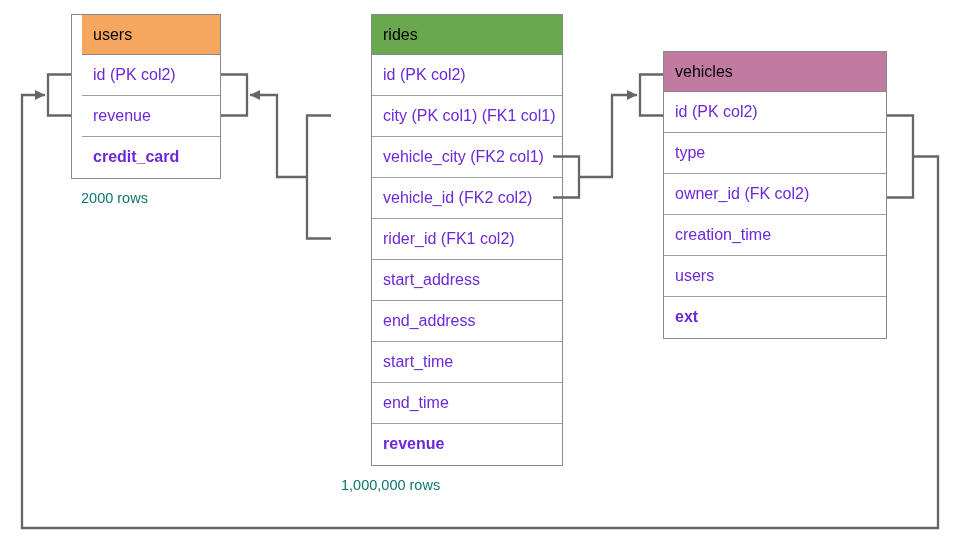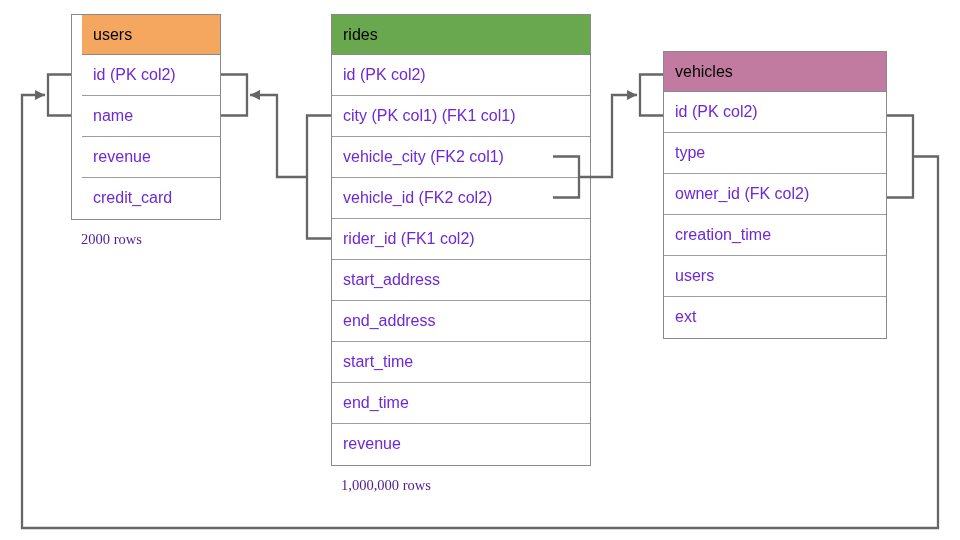--- a/index.html
+++ b/index.html
@@ -12,37 +12,36 @@
   .tbox { border:1.5px solid #8a8a8a; background:#ffffff; box-sizing:border-box; }
   .thead {
     height:40px; line-height:40px; padding-left:11px; font-size:16px; color:#000000;
     border-bottom:1px solid #8a8a8a; box-sizing:border-box;
   }
   .trow {
     height:41px; line-height:40px; padding-left:11px; font-size:16px; color:#6d28d9;
     border-bottom:1px solid #9d9d9d; box-sizing:border-box; background:#ffffff;
     white-space:nowrap; overflow:hidden;
   }
-  .trow:last-child { border-bottom:none; }
-  .rowcount { margin-top:11px; padding-left:10px; font-size:14.5px; color:#4c1d95;font-family:Liberation Serif, serif; }
+  .trow:last-child { border-bottom:none;font-weight:bold; }
+  .rowcount { margin-top:11px; padding-left:10px; font-size:14.5px; color:#0f766e; }
   
   .t-users    { left:71px;  top:14px; } .t-users .tbox    { width:150px;padding-left:10px; }
-  .t-rides    { left:331px; top:14px; } .t-rides .tbox    { width:260px; }
+  .t-rides    { left:331px; top:14px; } .t-rides .tbox    { width:192px;margin-left:40px; }
   .t-vehicles { left:663px; top:14px; } .t-vehicles .tbox { width:224px;margin-top:37px; }
 </style>
 </head>
 <body>
 
 <div class="canvas">
 
   <div class="dtable t-users">
     <div class="tbox">
       <div class="thead" style="background-color: rgb(245, 167, 95);">users</div>
       <div class="trow">id (PK col2)</div>
-      <div class="trow">name</div>
       <div class="trow">revenue</div>
       <div class="trow">credit_card</div>
     </div>
     <div class="rowcount">2000 rows</div>
   </div>
 
   <div class="dtable t-rides">
     <div class="tbox">
       <div class="thead" style="background-color: rgb(106, 168, 79);">rides</div>
       <div class="trow">id (PK col2)</div>

